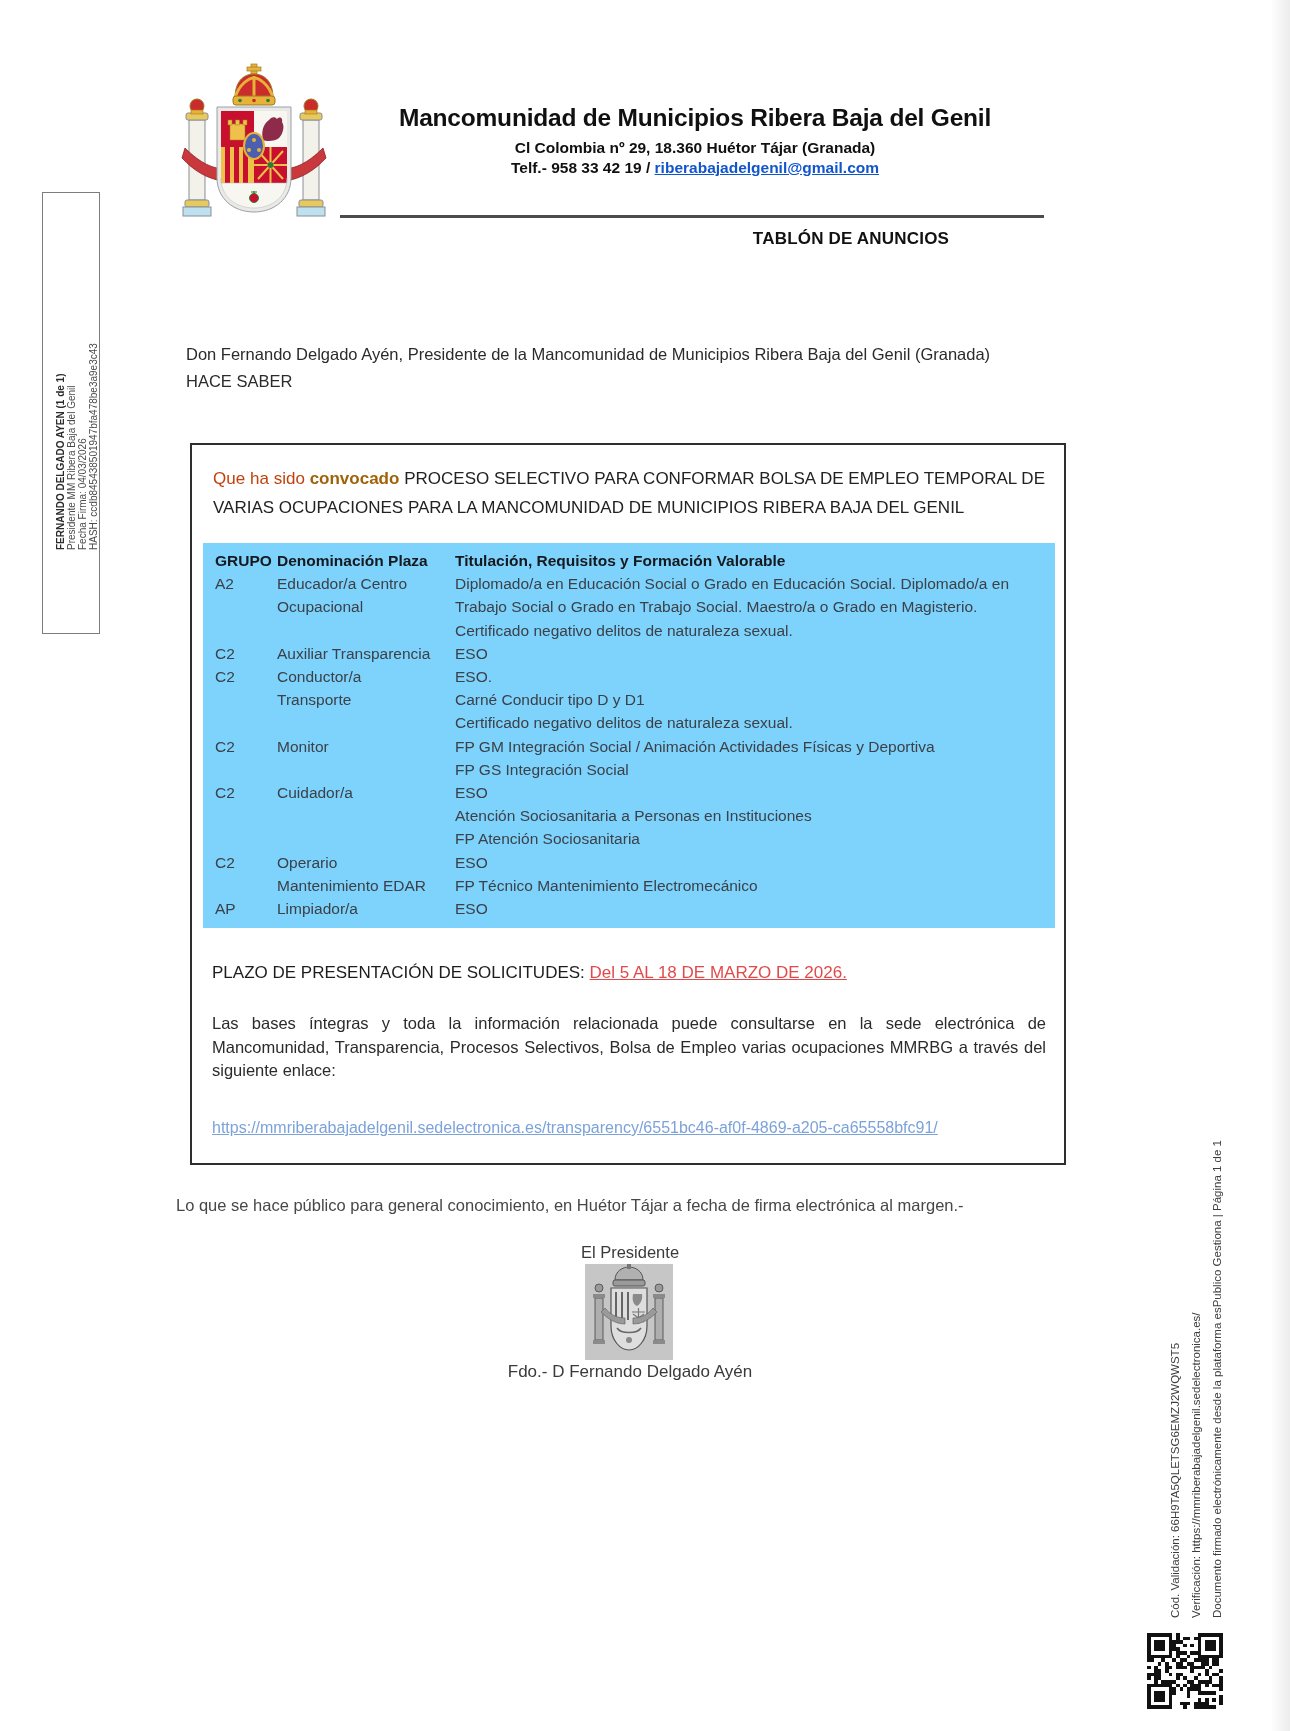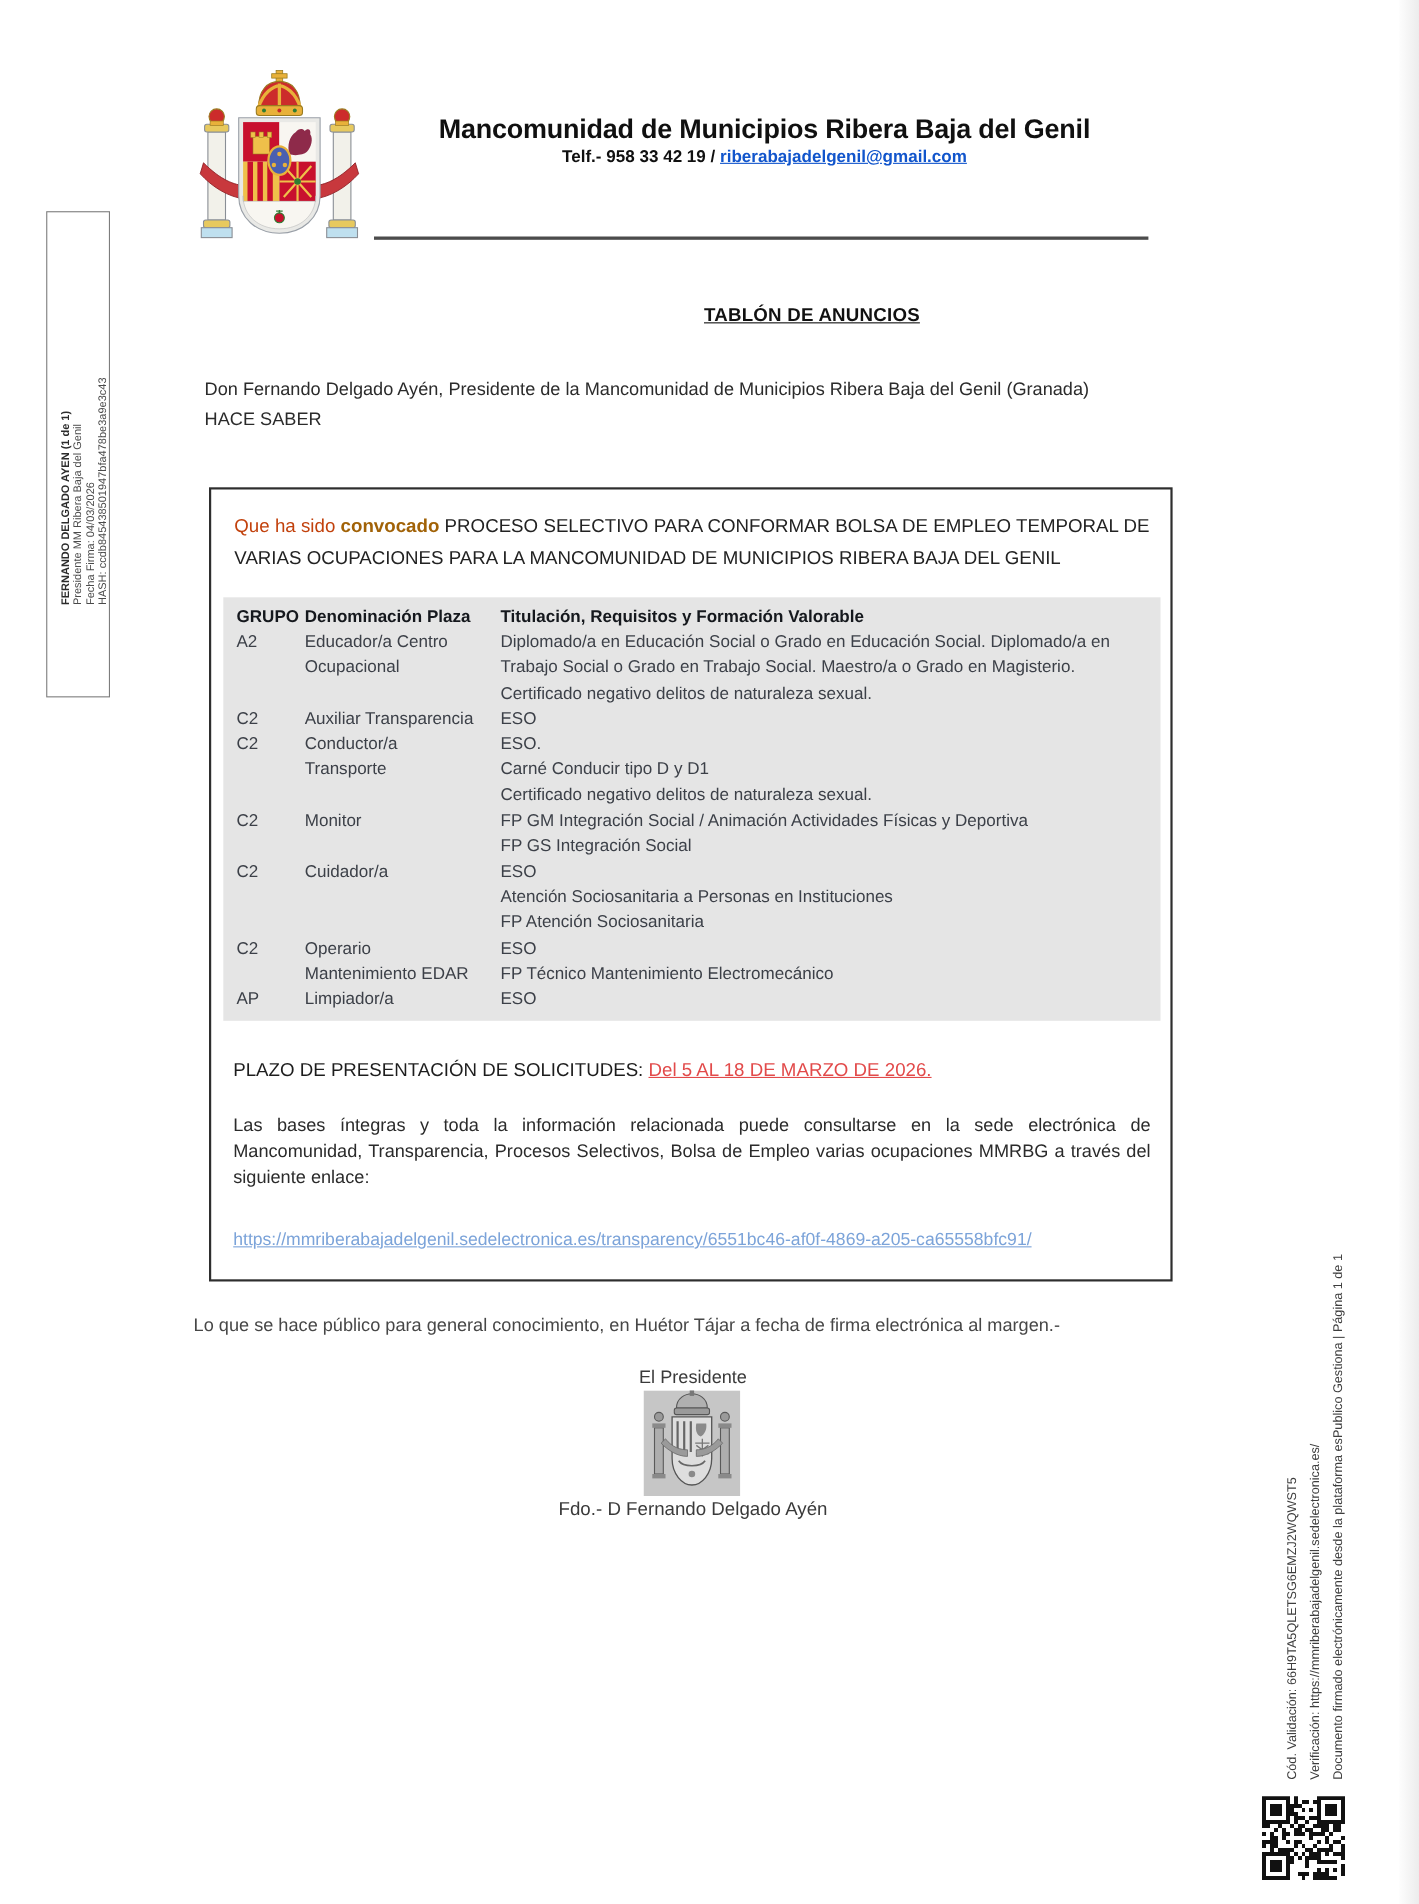--- a/index.html
+++ b/index.html
@@ -15,22 +15,22 @@
   .left-sig{left:55px;top:550px;width:360px;font-size:10px;line-height:11px;color:#4a4a4a;}
   .left-sig .l1{font-weight:bold;color:#2b2b2b;}
   
   .coat{left:178px;top:60px;}
   .hdr{left:340px;top:104px;width:710px;text-align:center;color:#101010;}
   .hdr-title{font-size:24.5px;font-weight:bold;letter-spacing:-0.2px;}
   .hdr-addr{font-size:15.5px;font-weight:bold;margin-top:7px;}
   .hdr-telf{font-size:15.5px;font-weight:bold;margin-top:2px;}
   .email-link{color:#1155cc;text-decoration:underline;cursor:pointer;}
   .rule{left:340px;top:215px;width:704px;height:2.5px;background:#4c4c4c;}
-  .tablon{left:640px;top:229px;width:422px;text-align:left;font-size:17px;
-    font-weight:bold;color:#111;text-decoration:underline;letter-spacing:0.2px;margin-top:48px;}
+  .tablon{left:640px;top:229px;width:422px;text-align:center;font-size:17px;
+    font-weight:bold;color:#111;letter-spacing:0.2px;}
   
   .don{left:176px;top:341px;width:840px;font-size:16.5px;line-height:27px;color:#2b2b2b;margin-left:10px;}
   
   .main-box{left:190px;top:443px;width:876px;height:722px;border:2px solid #2e2e2e;box-sizing:border-box;}
   .notice-lead{left:213px;top:465px;width:832px;font-size:17px;line-height:28.5px;
     text-align:justify;color:#222;}
   .lead-plain{color:#c2410c;}
   .lead-bold{font-weight:bold;color:#a16207;}
   
   .ptable{left:203px;top:543px;width:852px;box-sizing:border-box;
@@ -126,38 +126,39 @@
     <path d="M75 131 L75 134 M72 132 L78 132" stroke="#2e7d32" stroke-width="1.2"></path>
     <ellipse cx="75" cy="86" rx="10" ry="13" fill="#4a5fb0" stroke="#e8b13a" stroke-width="2"></ellipse>
     <circle cx="75" cy="80" r="2" fill="#e8b13a"></circle>
       <circle cx="70" cy="90" r="2" fill="#e8b13a"></circle>
       <circle cx="80" cy="90" r="2" fill="#e8b13a"></circle>
   </svg>
 </div>
 
 <div class="abs hdr">
   <div class="hdr-title">Mancomunidad de Municipios Ribera Baja del Genil</div>
+  <div class="hdr-addr">Cl Colombia nº 29,  18.360 Huétor Tájar (Granada)</div>
   <div class="hdr-telf"><span>Telf.- 958 33 42 19 / </span><span class="email-link" style="color: rgb(17, 85, 204);">riberabajadelgenil@gmail.com</span></div>
 </div>
 <div class="abs rule"></div>
 
 <div class="abs tablon">TABLÓN DE ANUNCIOS</div>
 
 <div class="abs don">
   <div>Don Fernando Delgado Ayén, Presidente de la Mancomunidad de Municipios Ribera Baja del Genil (Granada)</div>
   <div>HACE SABER</div>
 </div>
 
 <div class="abs main-box"></div>
 
 <div class="abs notice-lead">
   <span class="lead-plain">Que ha sido </span><span class="lead-bold">convocado</span><span> PROCESO SELECTIVO PARA CONFORMAR BOLSA DE EMPLEO TEMPORAL DE VARIAS OCUPACIONES PARA LA MANCOMUNIDAD DE MUNICIPIOS RIBERA BAJA DEL GENIL</span>
 </div>
 
-<div class="abs ptable" style="background: #e5e5e5;">
+<div class="abs ptable" style="background: #7dd3fc;">
     <div class="trow thead">
       <div class="tcell">
         <div>GRUPO</div>
       </div>
       <div class="tcell">
         <div>Denominación Plaza</div>
       </div>
       <div class="tcell">
         <div>Titulación, Requisitos y Formación Valorable</div>
       </div>

